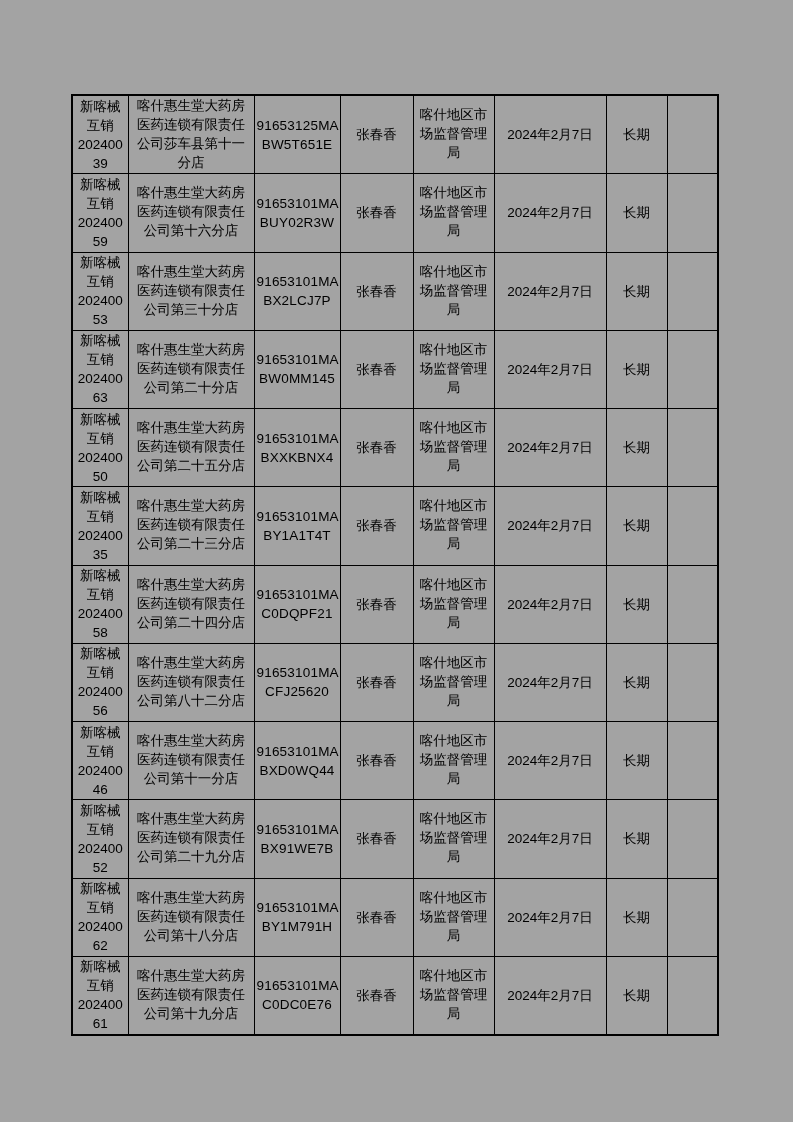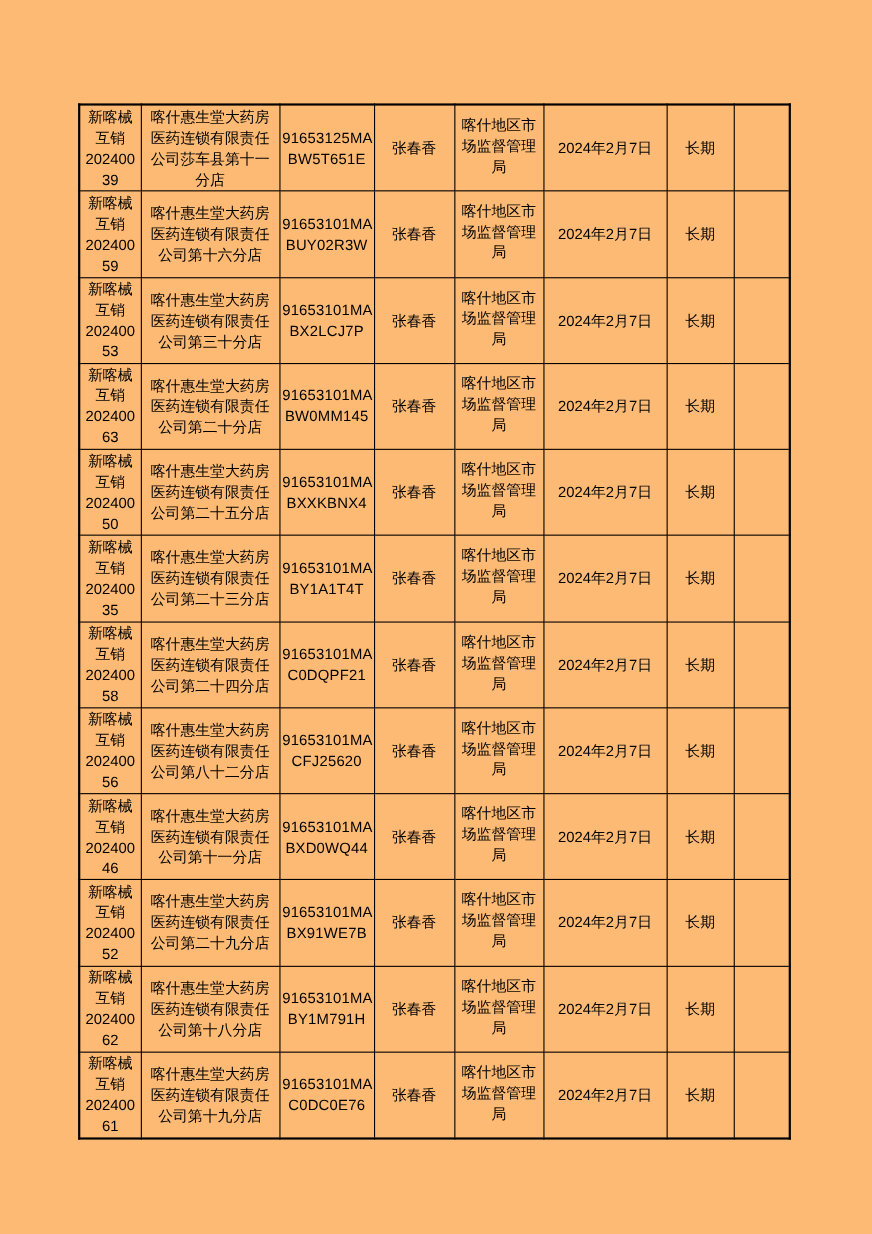--- a/index.html
+++ b/index.html
@@ -1,20 +1,20 @@
 <!DOCTYPE html>
 <html><head>
 <meta charset="utf-8">
 <style>
   html,body{margin:0;padding:0;background:#ffffff;}
   .page{
     position:relative;
     width:793px;
     height:1122px;
-    background:#fdba74;
+    background:#a3a3a3;
     overflow:hidden;
     font-family:"Liberation Serif", serif;
     color:#000000;
   }
   table.license-table{
     position:absolute;
     left:71px;
     top:94px;
     width:648px;
     border-collapse:collapse;
@@ -27,21 +27,21 @@
     vertical-align:middle;
     white-space:pre-line;
     padding:0 2px;
     height:77.25px;
     overflow:hidden;
     font-size:13.5px;
     line-height:19px;
     color:#000000;
   }
   td.c-id{font-family:"Liberation Sans", sans-serif;font-size:13px;line-height:18.5px;}
-  td.c-name{font-family:Liberation Sans, sans-serif;}
+  td.c-name{font-family:Liberation Mono, monospace;}
   td.c-code{font-family:Liberation Sans, sans-serif;font-size:13px;letter-spacing:0.2px;margin-top:23px;}
   td.c-person{font-family:"Liberation Serif", serif;}
   td.c-auth{font-family:Liberation Mono, monospace;}
   td.c-date{font-family:Liberation Sans, sans-serif;font-size:11.5px;}
   td.c-term{font-family:"Liberation Serif", serif;margin-top:24px;}
   td.c-remark{font-family:"Liberation Serif", serif;}
 </style>
 </head>
 <body>
 

